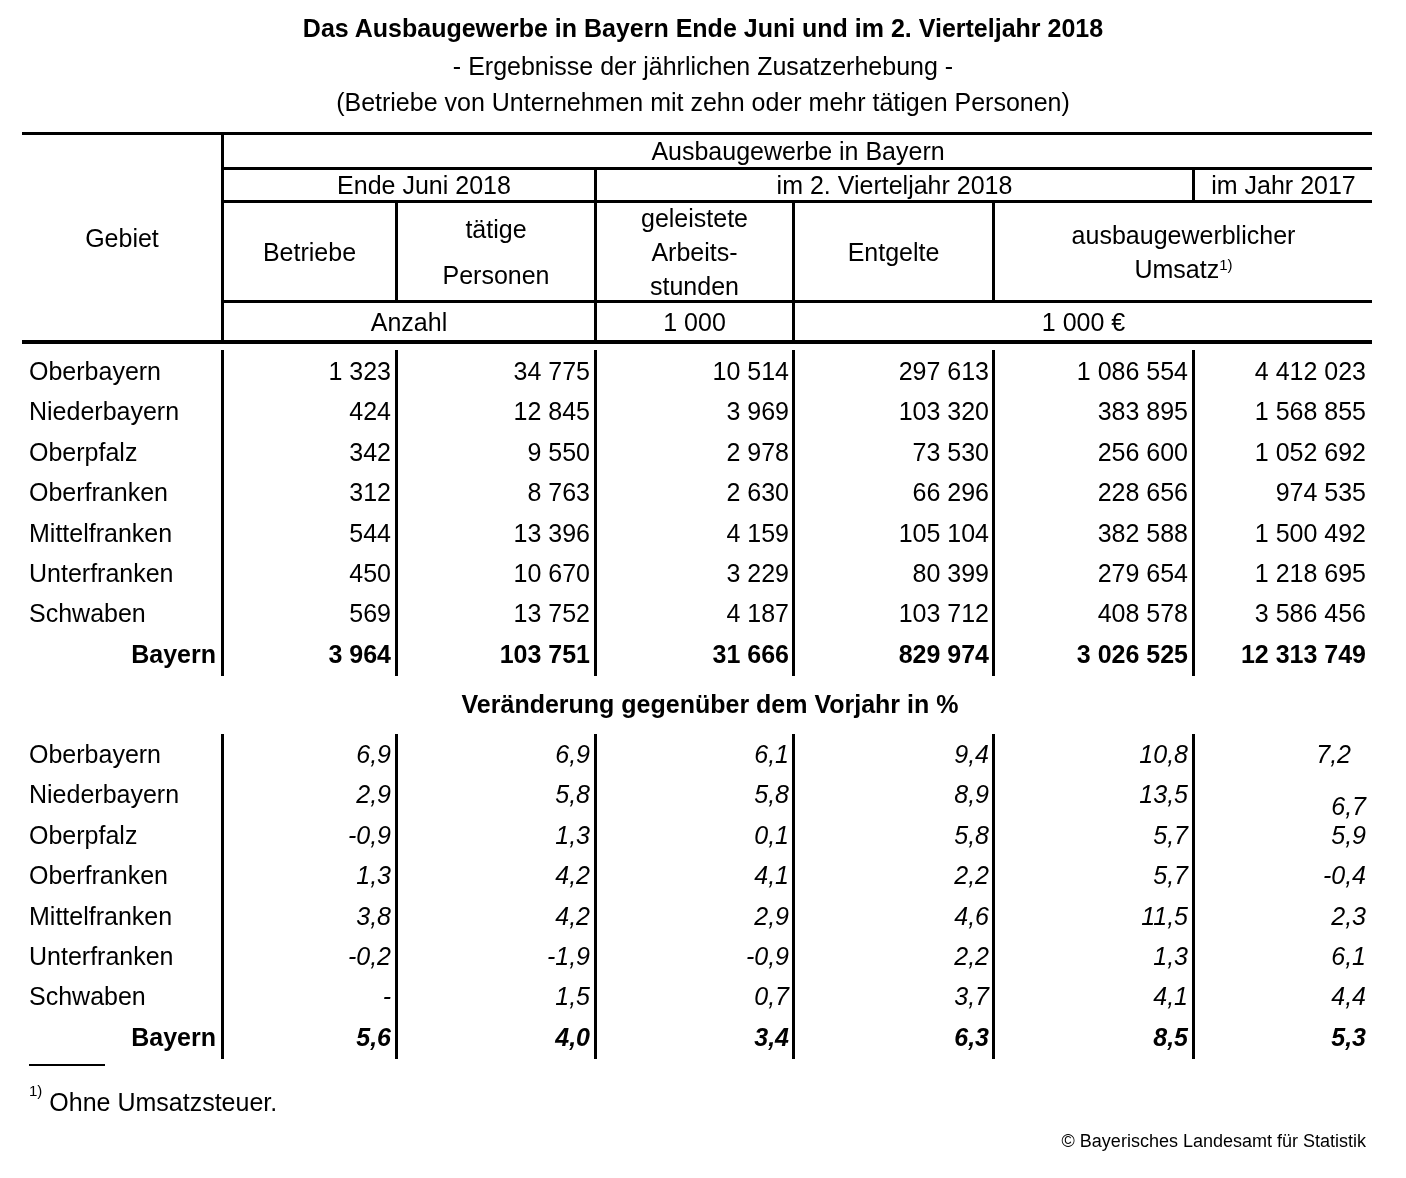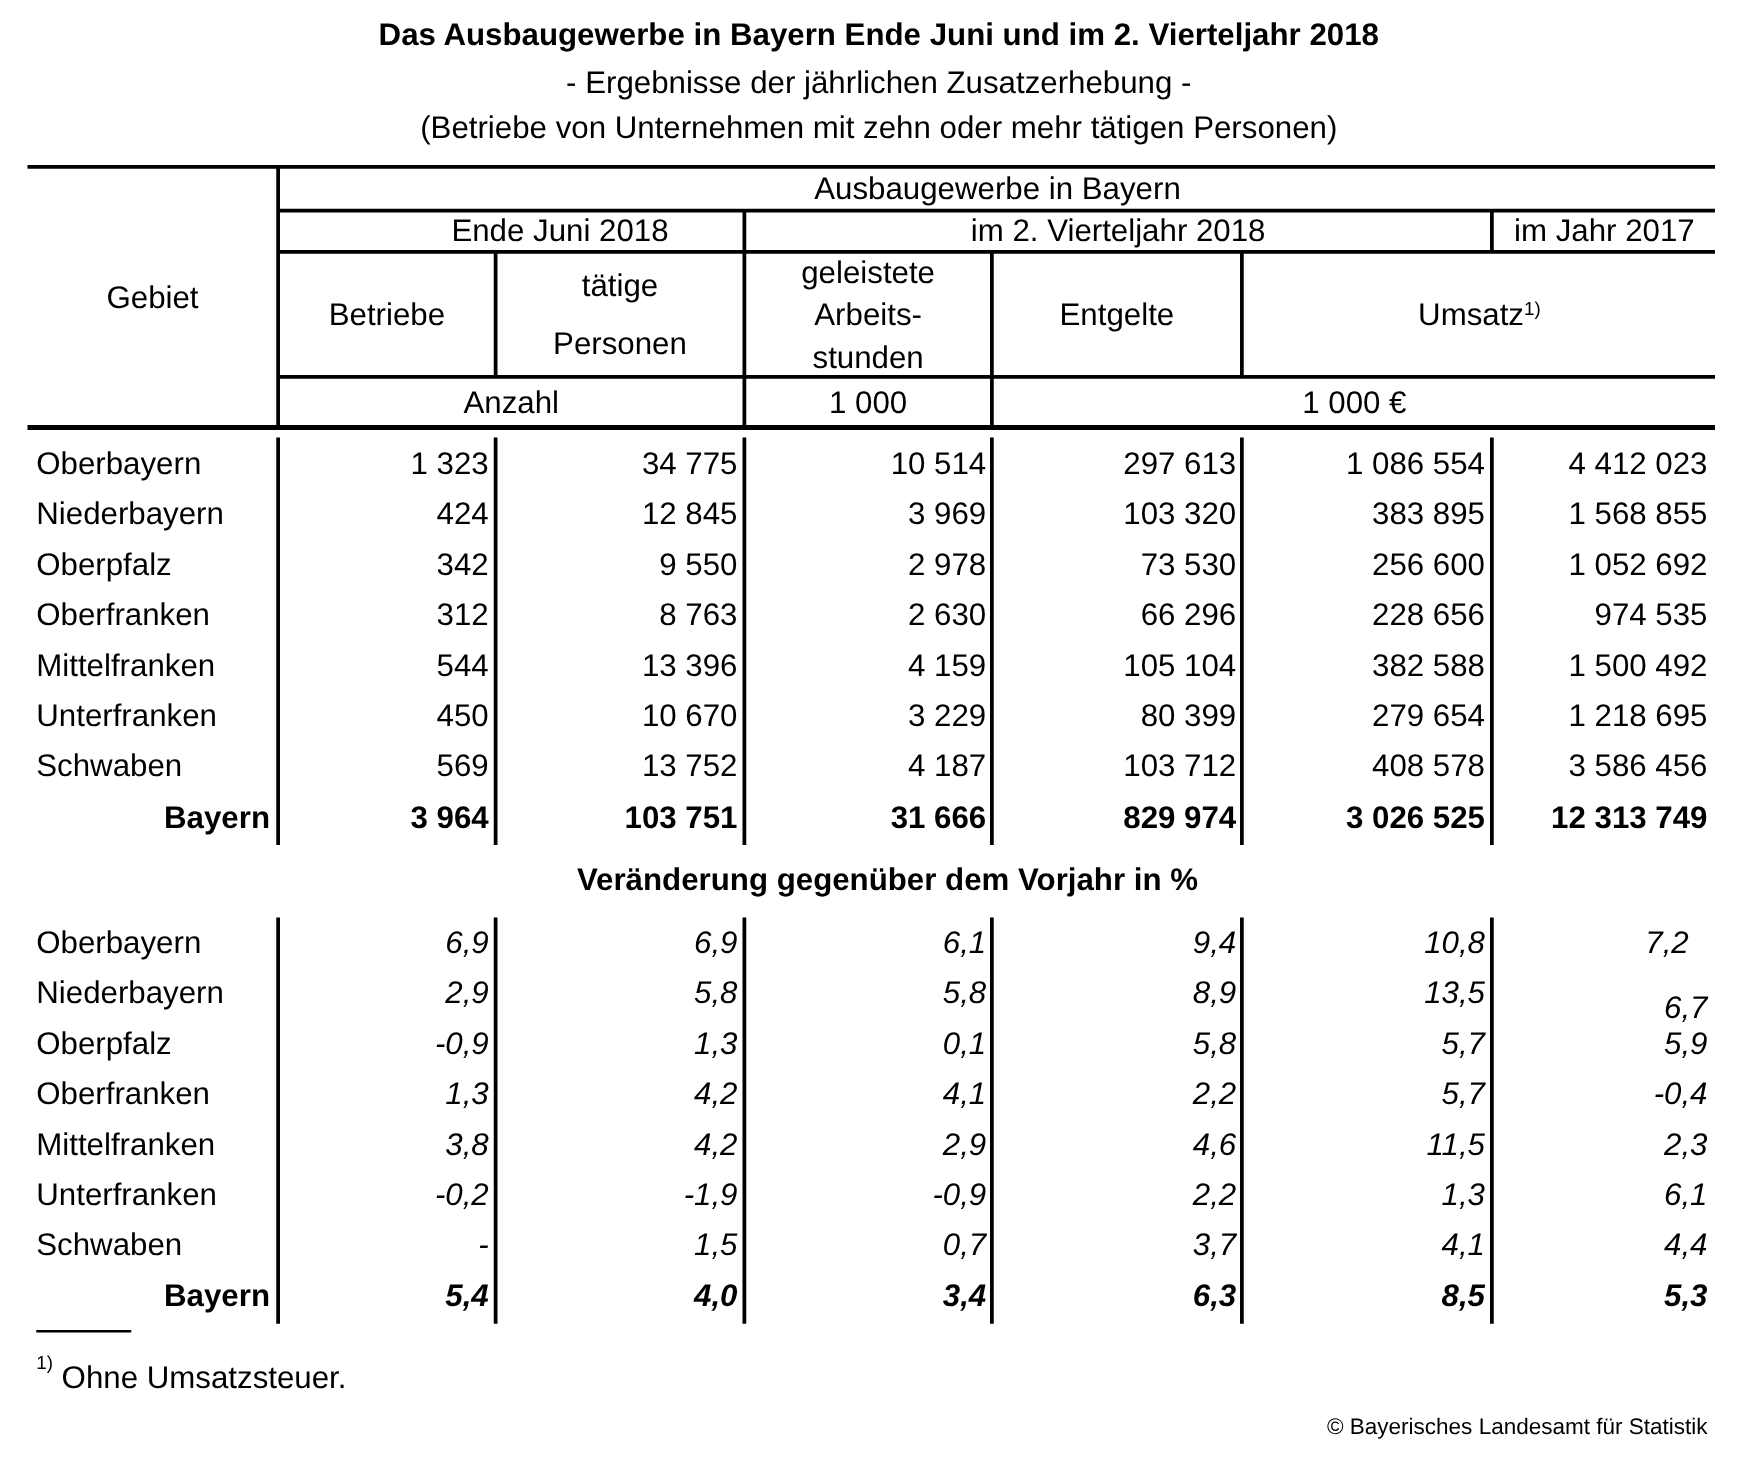--- a/index.html
+++ b/index.html
@@ -41,36 +41,37 @@
 
 <div class="vline" style="left:221px; top:133px; height:208px;"></div>
 <div class="vline" style="left:395px; top:201px; height:100px;"></div>
 <div class="vline" style="left:594px; top:168px; height:173px;"></div>
 <div class="vline" style="left:792px; top:201px; height:140px;"></div>
 <div class="vline" style="left:992px; top:201px; height:100px;"></div>
 <div class="vline" style="left:1192px; top:168px; height:33px;"></div>
 
 <div class="hcell" style="left:22px; top:135px; width:200px; height:205px;">Gebiet</div>
 <div class="hcell" style="left:224px; top:134px; width:1148px; height:34px;">Ausbaugewerbe in Bayern</div>
-<div class="hcell" style="left:224px; top:169px; width:400px; height:32px;padding-left:24px;">Ende Juni 2018</div>
+<div class="hcell" style="left:224px; top:169px; width:400px; height:32px;">Ende Juni 2018</div>
 <div class="hcell" style="left:597px; top:169px; width:595px; height:32px;">im 2. Vierteljahr 2018</div>
 <div class="hcell" style="left:1195px; top:169px; width:177px; height:32px;">im Jahr 2017</div>
 
 <div class="hcell" style="left:224px; top:203px; width:171px; height:97px;">Betriebe</div>
 <div class="hcell" style="left:398px; top:203px; width:196px; height:97px; flex-direction:column;gap:12px;">
   <span>tätige</span>
   <span>Personen</span>
 </div>
 <div class="hcell" style="left:597px; top:203px; width:195px; height:97px; flex-direction:column;">
   <span>geleistete</span>
   <span>Arbeits-</span>
   <span>stunden</span>
 </div>
 <div class="hcell" style="left:795px; top:203px; width:197px; height:97px;">Entgelte</div>
 <div class="hcell" style="left:995px; top:203px; width:377px; height:97px; flex-direction:column;">
+  <span>ausbaugewerblicher</span>
   <span><span>Umsatz</span><span class="sup">1)</span></span>
 </div>
 
 <div class="hcell" style="left:224px; top:304px; width:370px; height:36px;">Anzahl</div>
 <div class="hcell" style="left:597px; top:304px; width:195px; height:36px;">1 000</div>
 <div class="hcell" style="left:795px; top:304px; width:577px; height:36px;">1 000 €</div>
 
 <div class="vline" style="left:221px; top:350px; height:326px;"></div>
 <div class="vline" style="left:395px; top:350px; height:326px;"></div>
 <div class="vline" style="left:594px; top:350px; height:326px;"></div>
@@ -221,21 +222,21 @@
       <span class="name">Schwaben</span>
       <span class="val" style="right: 1015px;">-</span>
       <span class="val" style="right: 816px;">1,5</span>
       <span class="val" style="right: 617px;">0,7</span>
       <span class="val" style="right: 417px;">3,7</span>
       <span class="val" style="right: 218px;">4,1</span>
       <span class="val" style="right: 40px;">4,4</span>
     </div>
     <div class="row bold pct" style="top: 1022.8px;">
       <span class="name total">Bayern</span>
-      <span class="val" style="right: 1015px;">5,4</span>
+      <span class="val" style="right: 1015px;">5,6</span>
       <span class="val" style="right: 816px;">4,0</span>
       <span class="val" style="right: 617px;">3,4</span>
       <span class="val" style="right: 417px;">6,3</span>
       <span class="val" style="right: 218px;">8,5</span>
       <span class="val" style="right: 40px;">5,3</span>
     </div>
   </div>
 
 <div class="hline" style="left:29px; top:1064px; width:76px; height:2px;"></div>
 <div class="abs footnote">

